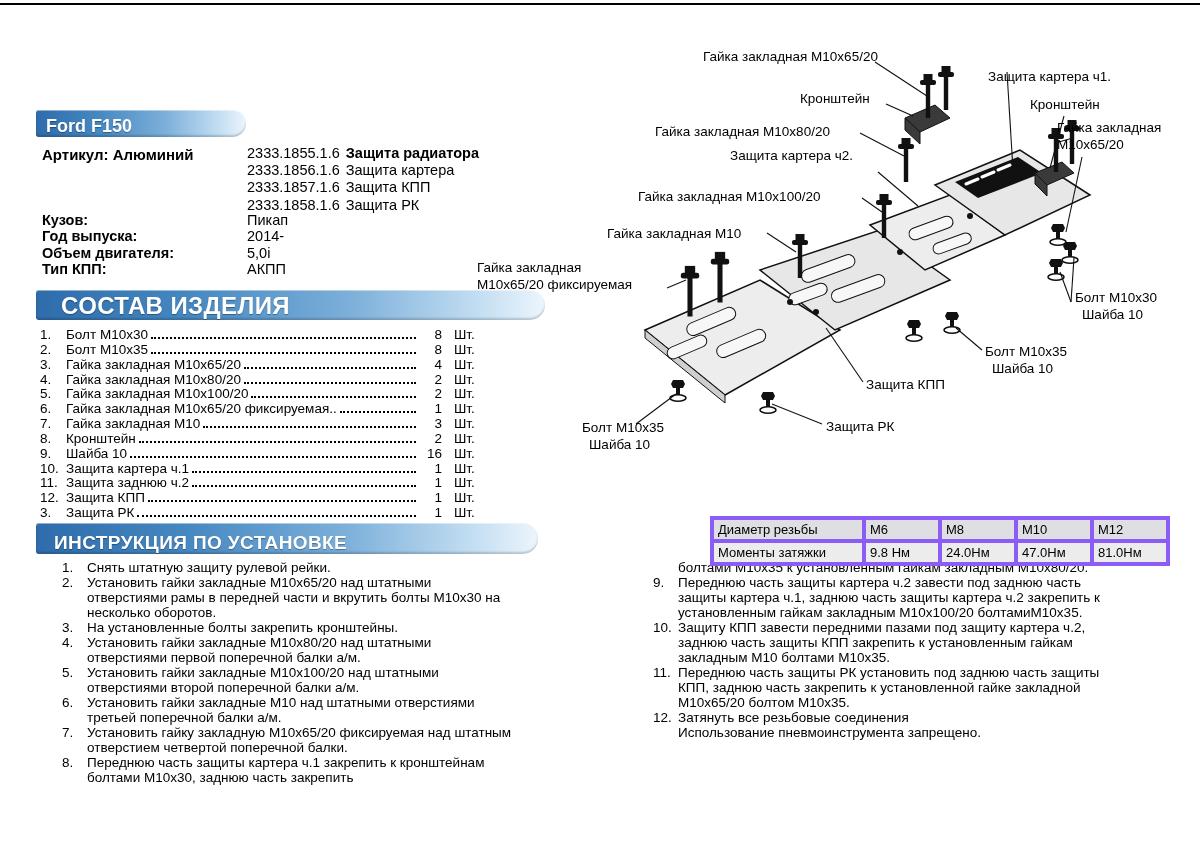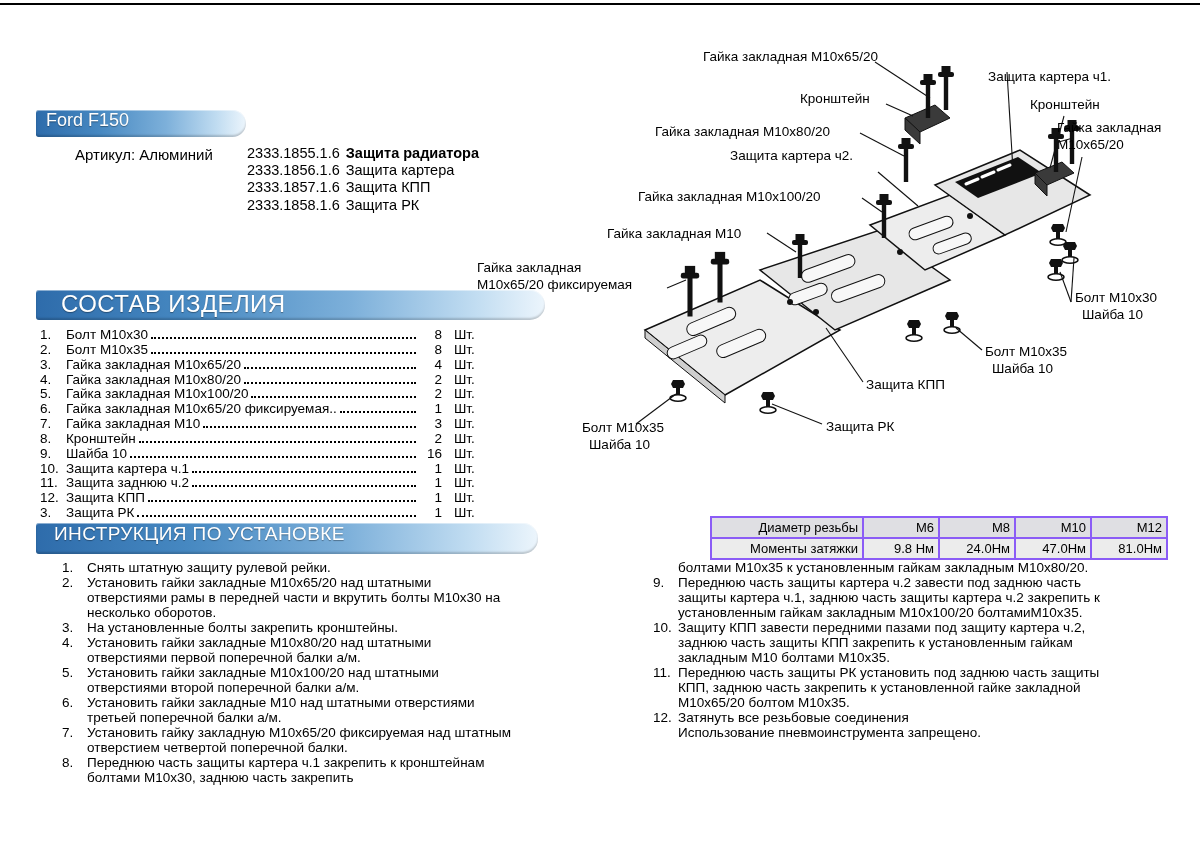--- a/index.html
+++ b/index.html
@@ -1,31 +1,31 @@
 <!DOCTYPE html>
 <html><head>
 <meta charset="utf-8">
 <style>
   html,body{margin:0;padding:0;background:#fff;}
   .page{position:relative;width:1200px;height:849px;background:#fff;overflow:hidden;
         font-family:"Liberation Sans",sans-serif;color:#000;}
   .topline{position:absolute;left:0;top:3px;width:1200px;height:2px;background:#000;}
 
   
-  .bar{position:absolute;display:flex;align-items:flex-start;color:#fff;font-weight:400;
+  .bar{position:absolute;display:flex;align-items:flex-end;color:#fff;font-weight:700;
        background:linear-gradient(90deg,#2e6cab 0%,#4688c1 30%,#7db0da 62%,#c0dcf1 86%,#ecf5fc 100%);
        border-radius:3px 15px 15px 3px;
        text-shadow:0 1px 1px rgba(0,0,0,.35);
        box-shadow:inset 0 1px 0 rgba(255,255,255,.45), inset 0 -2px 2px rgba(0,0,0,.18);}
   #bar-model{left:36px;top:110px;width:200px;height:27px;font-size:18px;padding-left:10px;}
   #bar-parts{left:36px;top:290px;width:484px;height:30px;font-size:24px;padding-left:25px;letter-spacing:.4px;}
   #bar-instr{left:36px;top:523px;width:484px;height:31px;font-size:19px;padding-left:18px;letter-spacing:.4px;}
 
   
-  #article-label{position:absolute;left:42px;top:146px;font-size:15px;font-weight:400;margin-left:33px;}
+  #article-label{position:absolute;left:42px;top:146px;font-size:15px;font-weight:700;}
   #articles-list{position:absolute;left:247px;top:145px;font-size:14.5px;line-height:17.2px;}
   .a-code{margin-right:6px;}
   #specs-list{position:absolute;left:42px;top:212px;font-size:14.5px;line-height:16.4px;}
   .s-label{display:inline-block;width:205px;font-weight:700;}
 
   
   #parts-list{position:absolute;left:40px;top:327px;width:452px;font-size:13.5px;}
   .p-row{display:flex;align-items:baseline;height:14.85px;}
   .p-num{width:26px;flex:none;}
   .p-name{white-space:nowrap;flex:none;}
@@ -36,21 +36,21 @@
   
   .instr-col{position:absolute;top:560px;font-size:13.5px;line-height:15px;}
   #instr-left{left:62px;width:452px;}
   #instr-right{left:653px;width:472px;}
   .i-row{display:flex;}
   .i-num{width:25px;flex:none;}
   .i-text{flex:1;}
 
   
   #torque{position:absolute;left:710px;top:516px;border-collapse:collapse;font-size:13px;}
-  #torque td{border:2px solid #8b5cf6;text-align:right;height:19px;padding:0 4px;background:#ececec;}
+  #torque td{border:4px solid #8b5cf6;text-align:left;height:19px;padding:0 4px;background:#ececec;}
   #torque tr:first-child td{background:#dfdfe3;}
 
   
   #diagram-svg{position:absolute;left:470px;top:10px;width:730px;height:470px;pointer-events:none;}
   .dlabel{position:absolute;font-size:13.5px;line-height:16.5px;white-space:nowrap;}
   .dlabel .ind{padding-left:7px;}
 </style>
 </head>
 <body>
 
@@ -67,20 +67,34 @@
     <span class="a-code">2333.1855.1.6</span><span class="a-name" style="font-weight: 700;">Защита радиатора</span>
   </div>
       <div class="a-row">
     <span class="a-code">2333.1856.1.6</span><span class="a-name">Защита картера</span>
   </div>
       <div class="a-row">
     <span class="a-code">2333.1857.1.6</span><span class="a-name">Защита КПП</span>
   </div>
       <div class="a-row">
     <span class="a-code">2333.1858.1.6</span><span class="a-name">Защита РК</span>
+  </div>
+    </div>
+  <div id="specs-list">
+      <div class="s-row">
+    <span class="s-label">Кузов:</span><span class="s-value">Пикап</span>
+  </div>
+      <div class="s-row">
+    <span class="s-label">Год выпуска:</span><span class="s-value">2014-</span>
+  </div>
+      <div class="s-row">
+    <span class="s-label">Объем двигателя:</span><span class="s-value">5,0i</span>
+  </div>
+      <div class="s-row">
+    <span class="s-label">Тип КПП:</span><span class="s-value">АКПП</span>
   </div>
     </div>
 
   <div class="bar" id="bar-parts">
     <span>СОСТАВ ИЗДЕЛИЯ</span>
   </div>
   <div id="parts-list">
       <div class="p-row">
     <span class="p-num">1.</span>
         <span class="p-name">Болт М10х30</span>

